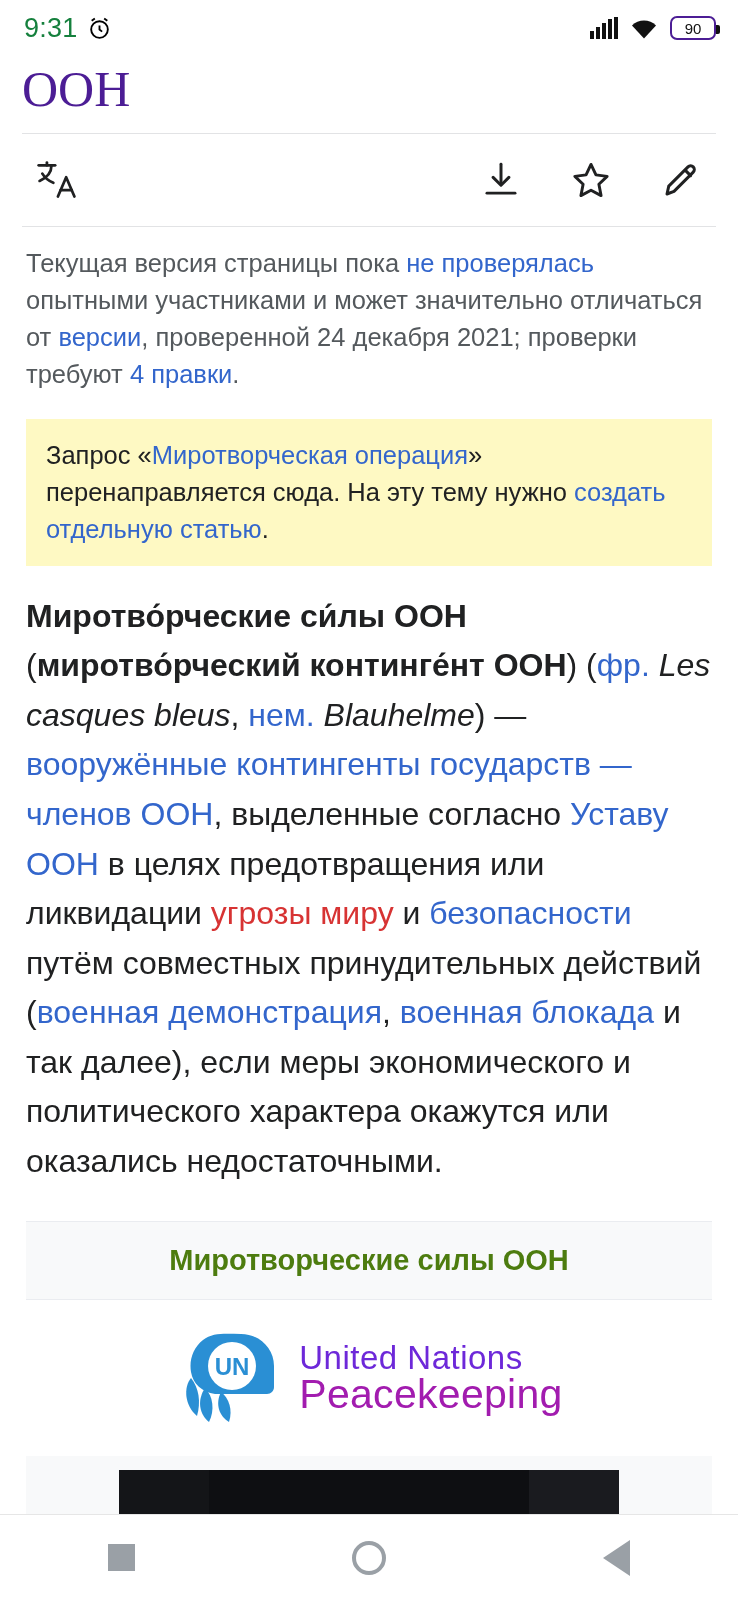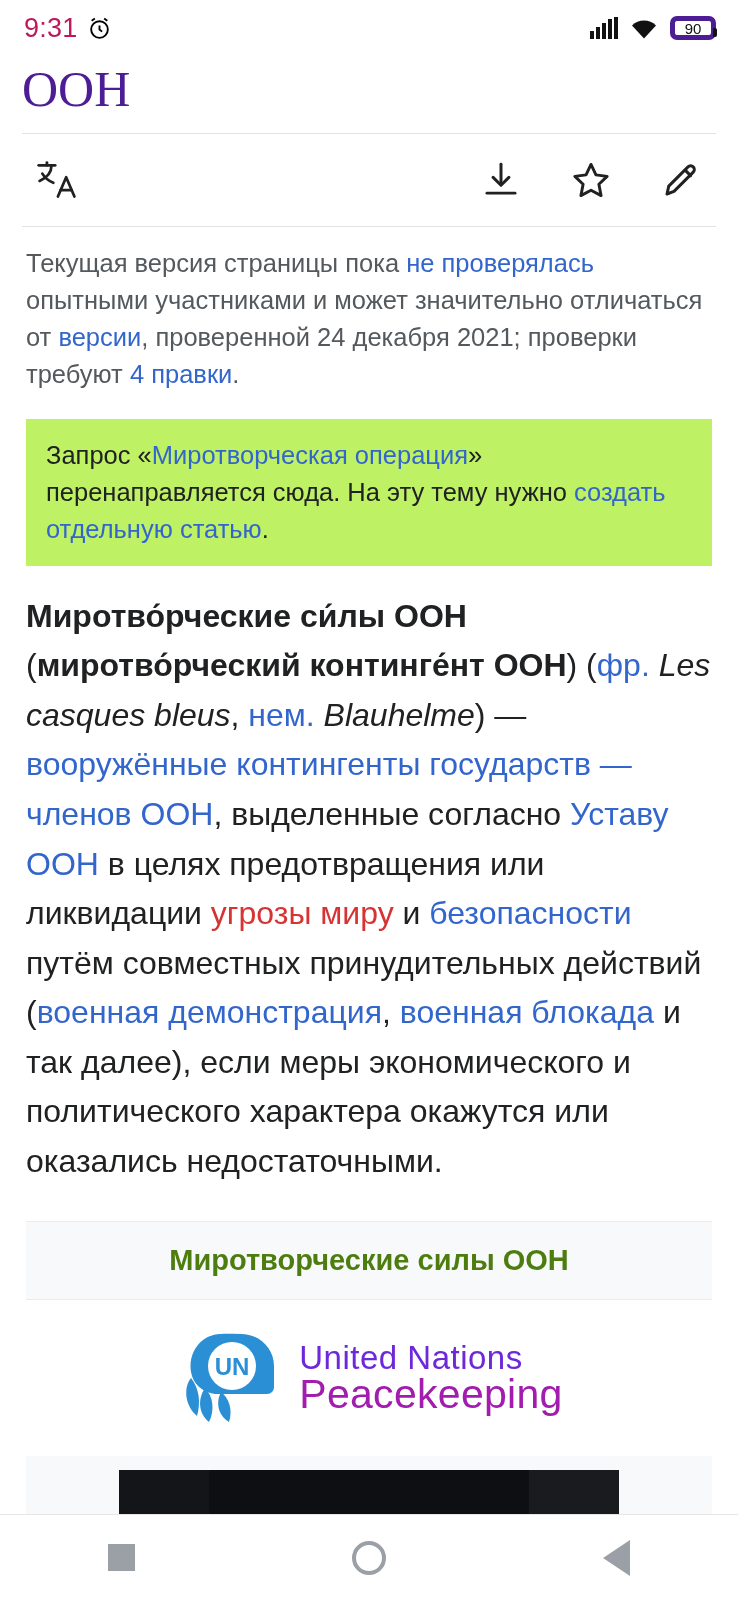--- a/index.html
+++ b/index.html
@@ -29,35 +29,35 @@
     flex: 0 0 auto;
   }
   .status-left {
     display: flex;
     align-items: center;
     gap: 10px;
   }
   .clock {
     font-size: 27px;
     font-weight: 400;
-    color: #be185d;
+    color: #15803d;
     letter-spacing: 0.2px;
   }
   .alarm-icon { width: 25px; height: 25px; display:block; }
   .status-right {
     display: flex;
     align-items: center;
     gap: 11px;
   }
   .signal-icon { width: 28px; height: 22px; display:block;}
   .wifi-icon { width: 30px; height: 23px; display:block;}
   .battery {
     width: 46px;
     height: 24px;
-    border: 5px solid #4c1d95;
+    border: 2px solid #4c1d95;
     border-radius: 7px;
     position: relative;
     display: flex;
     align-items: center;
     justify-content: center;
   }
   .battery::after {
     content: "";
     position: absolute;
     right: -6px;
@@ -119,21 +119,21 @@
     font-size: 25.5px;
     line-height: 1.45;
     color: #54595d;
   }
   .notice a, .link {
     color: #3366cc;
     text-decoration: none;
   }
   .redirect-box {
     margin: 22px 26px 0 26px;
-    background: #bef264;
+    background: #fef9c3;
     padding: 18px 20px;
     font-size: 25.5px;
     line-height: 1.45;
     color: #202122;
   }
   .lead {
     padding: 26px 26px 0 26px;
     font-size: 32px;
     line-height: 1.55;
     color: #202122;

